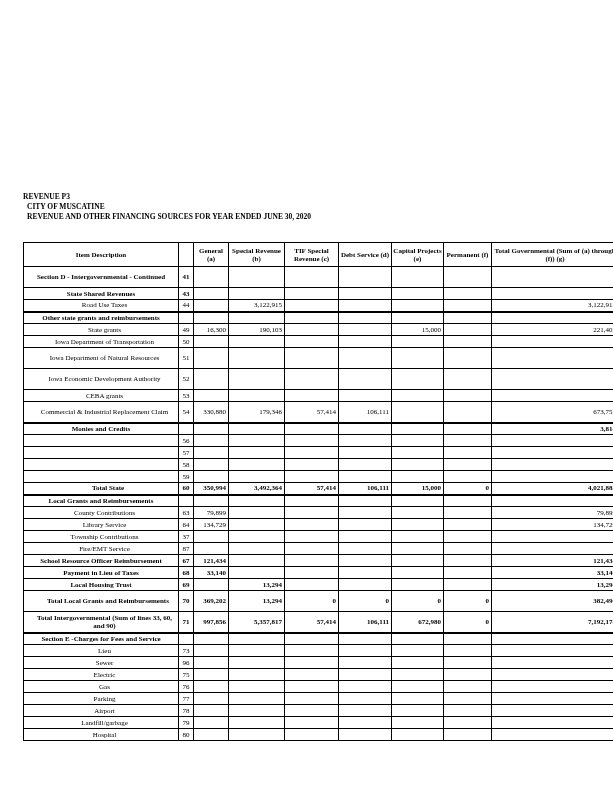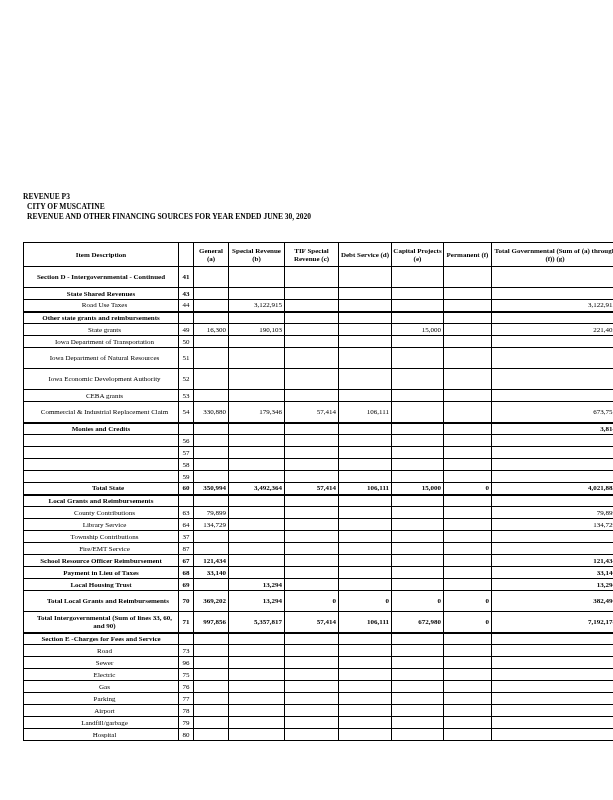--- a/index.html
+++ b/index.html
@@ -363,21 +363,21 @@
           <td class="line">62</td>
           <td class="num"></td>
           <td class="num"></td>
           <td class="num"></td>
           <td class="num"></td>
           <td class="num"></td>
           <td class="num"></td>
           <td class="num"></td>
         </tr>
         <tr>
-          <td class="desc i1">Road</td>
+          <td class="desc i1">Lieu</td>
           <td class="line">73</td>
           <td class="num"></td>
           <td class="num"></td>
           <td class="num"></td>
           <td class="num"></td>
           <td class="num"></td>
           <td class="num"></td>
           <td class="num"></td>
         </tr>
         <tr>

